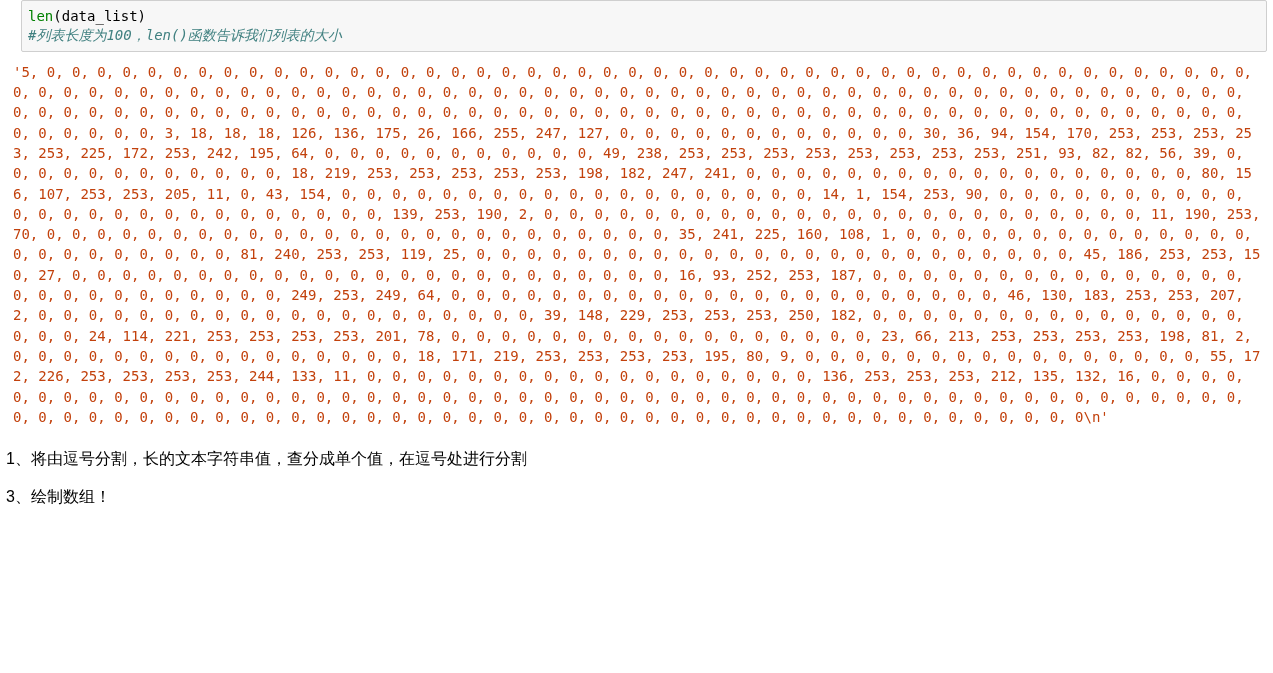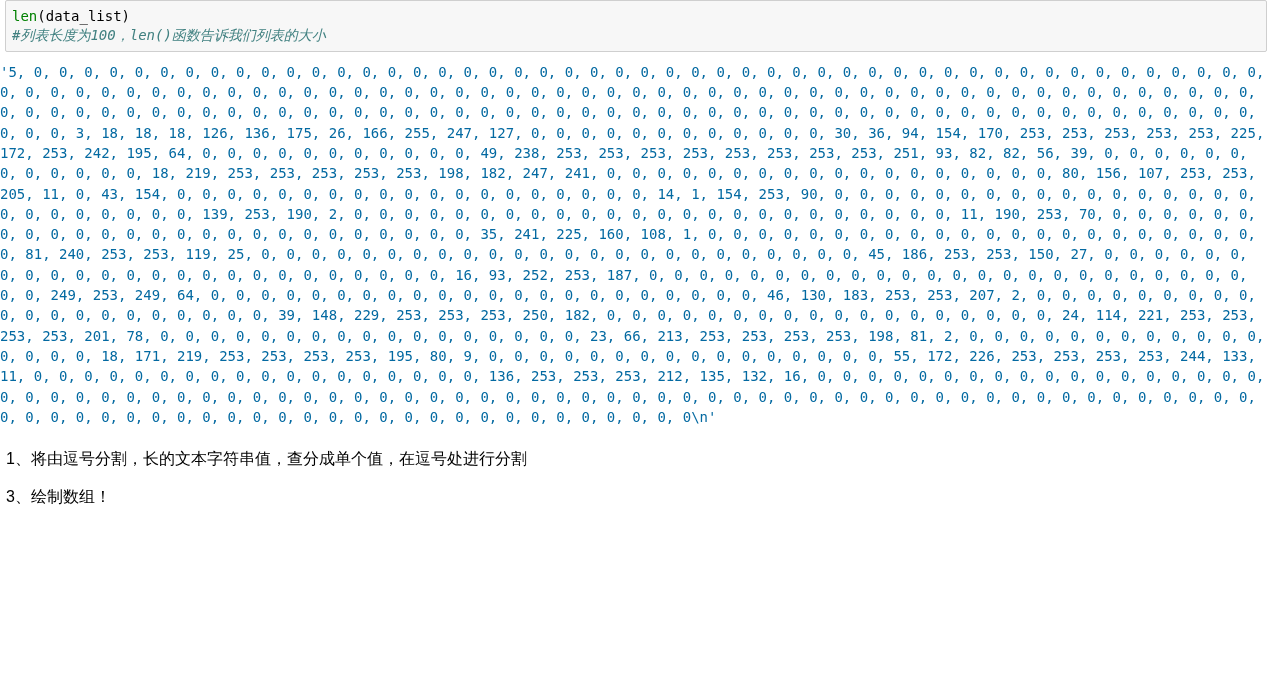--- a/index.html
+++ b/index.html
@@ -11,21 +11,21 @@
     width: 1273px;
   }
   .container {
     padding: 0;
   }
   .code-cell {
     border: 1px solid #cfcfcf;
     background: #f7f7f7;
     border-radius: 2px;
     padding: 6px 6px;
-    margin: 0 6px 8px 5px;
+    margin: 0 6px 8px 21px;
     font-family: "SimSun","NSimSun",monospace;
     font-size: 14px;
     line-height: 1.35;
     white-space: pre-wrap;
   }
   .code-cell .fn { color: #008000; }
   .code-cell .paren { color: #000000; }
   .code-cell .ident { color: #000000; }
   .code-cell .bracket { color: #000000; }
   .code-cell .num { color: #008000; }
@@ -38,24 +38,24 @@
     margin: 0 0 6px 0;
     white-space: normal;
     word-break: break-all;
     color: #000000;
   }
   .output-100 { padding-left: 6px; padding-bottom: 12px; margin-top: 4px;}
   .long-output {
     font-family: "SimSun","NSimSun",monospace;
     font-size: 14px;
     line-height: 1.45;
-    padding: 2px 6px 14px 0;
+    padding: 2px 6px 14px 13px;
     word-break: break-all;
     white-space: normal;
-    color: #0369a1;
+    color: #c2410c;
   }
   .md-text {
     font-family: Arial, "Microsoft YaHei", "PingFang SC", sans-serif;
     font-size: 16px;
     line-height: 1.5;
     padding: 6px 6px;
     color: #000000;
   }
   .md-text p { margin: 0 0 14px 0; }
 </style>

